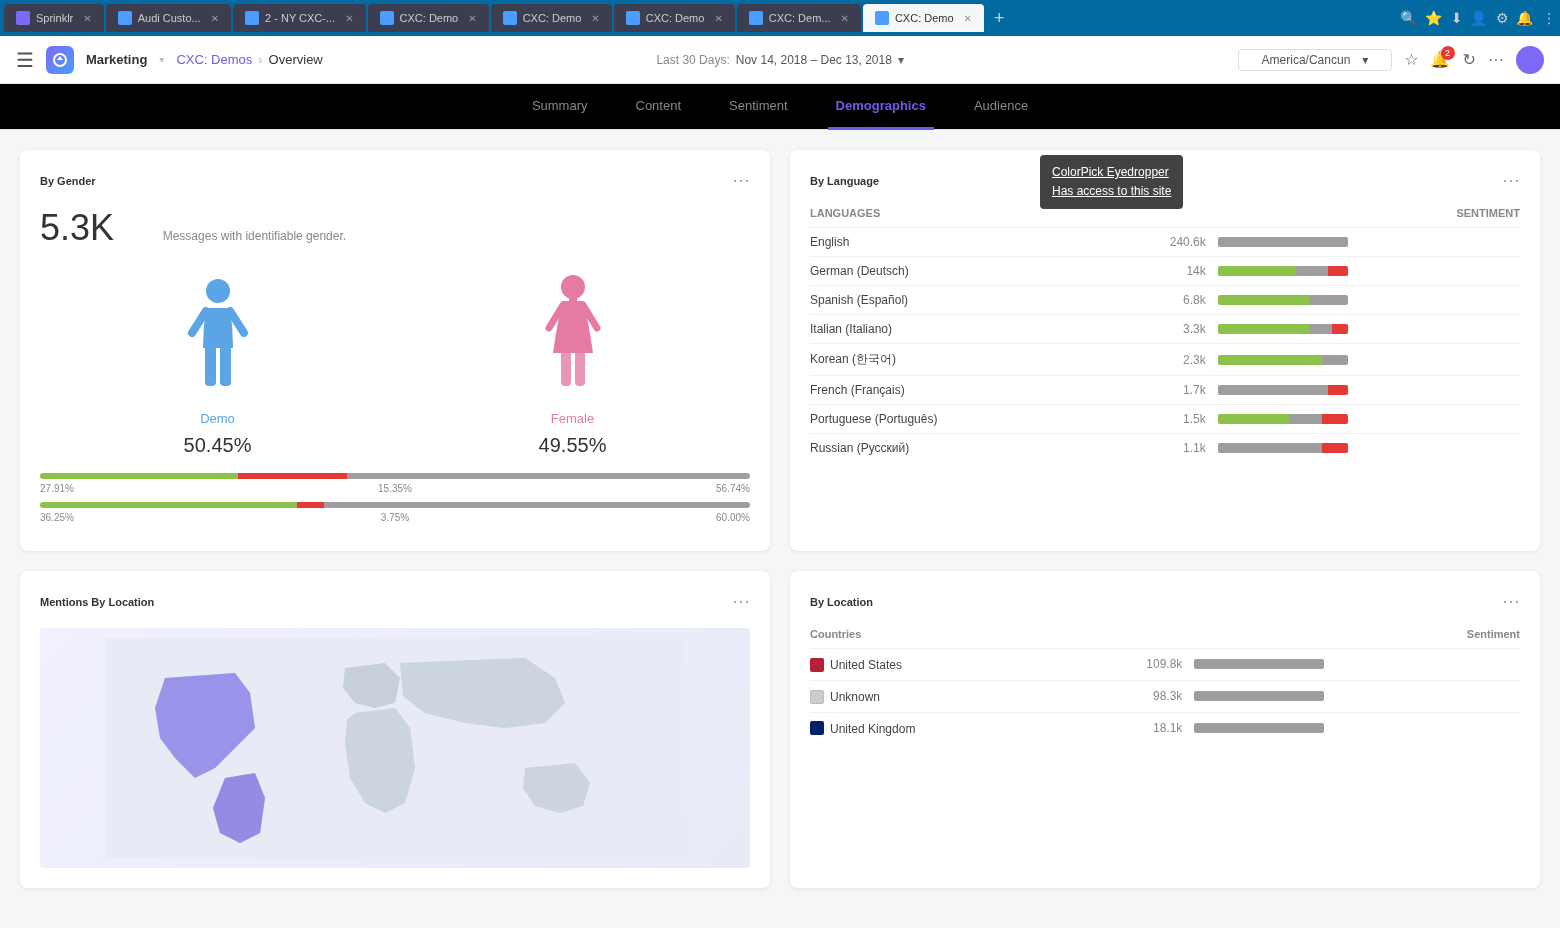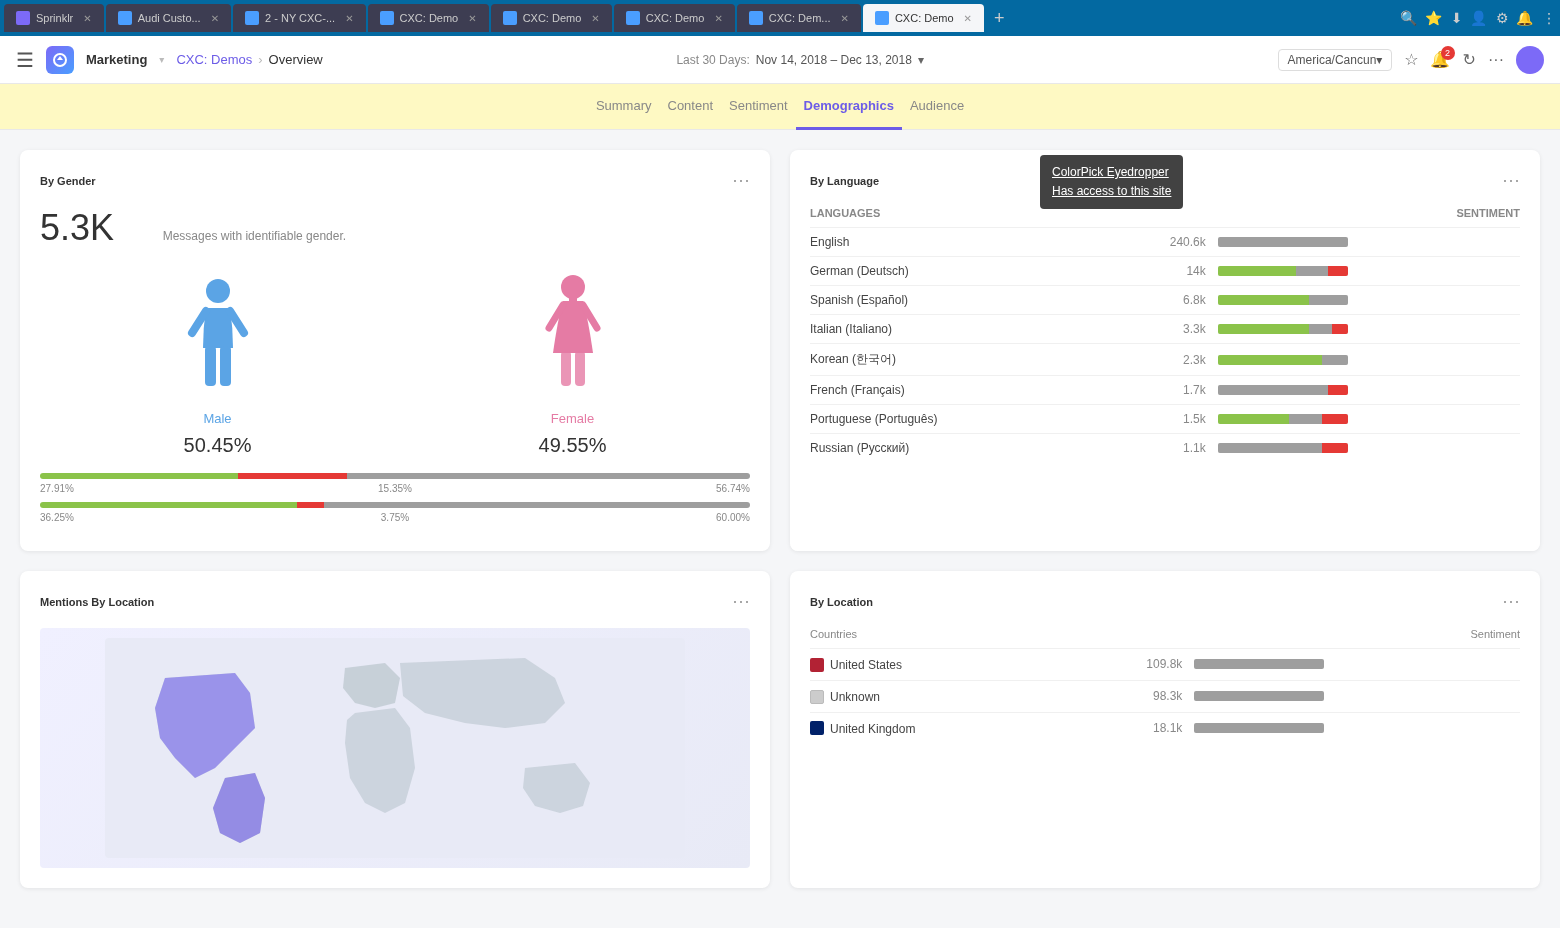--- a/index.html
+++ b/index.html
@@ -21,27 +21,27 @@
     .app-logo { width: 28px; height: 28px; background: linear-gradient(135deg, #7c6af7, #4a9eff); border-radius: 6px; display: flex; align-items: center; justify-content: center; color: #fff; font-size: 14px; font-weight: bold; }
     .app-name { font-weight: 600; color: #333; font-size: 13px; }
     .header-breadcrumb { display: flex; align-items: center; gap: 6px; font-size: 13px; color: #666; }
     .breadcrumb-sep { color: #bbb; }
     .breadcrumb-current { color: #333; font-weight: 500; }
     .header-center { flex: 1; display: flex; justify-content: center; align-items: center; }
     .date-range { display: flex; align-items: center; gap: 6px; font-size: 12px; color: #555; cursor: pointer; }
     .date-range-label { color: #888; }
     .date-range-arrow { color: #666; }
     .header-right { display: flex; align-items: center; gap: 12px; }
-    .timezone-selector { font-size: 12px; color: #555; cursor: pointer; display: flex; align-items: center; gap: 0; border: 1px solid #ddd; border-radius: 4px; padding: 3px 9px; text-align: right; }
+    .timezone-selector { font-size: 12px; color: #555; cursor: pointer; display: flex; align-items: center; gap: 12px; border: 1px solid #ddd; border-radius: 4px; padding: 3px 23px; text-align: right; }
     .header-icon { font-size: 16px; color: #666; cursor: pointer; position: relative; }
     .badge { position: absolute; top: -4px; right: -4px; background: #e53935; color: #fff; border-radius: 50%; width: 14px; height: 14px; font-size: 9px; display: flex; align-items: center; justify-content: center; }
     .avatar { width: 28px; height: 28px; background: #7c6af7; border-radius: 50%; cursor: pointer; }
 
     
-    .page-tabs { background: #fef9c3; border-bottom: 1px solid #e8e8e8; display: flex; justify-content: center; padding: 0 24px; }
+    .page-tabs { background: #000000; border-bottom: 1px solid #e8e8e8; display: flex; justify-content: center; gap: 32px; padding: 0 24px; }
     .page-tab { padding: 14px 8px; font-size: 13px; color: #888; cursor: pointer; border-bottom: 3px solid transparent; margin-bottom: -1px; }
     .page-tab.active { color: #6c5ce7; border-bottom-color: #6c5ce7; font-weight: 600; }
 
     
     .main-content { padding: 20px; display: grid; grid-template-columns: 1fr 1fr; gap: 20px; }
 
     
     .card { background: #fff; border-radius: 8px; box-shadow: 0 1px 4px rgba(0,0,0,0.08); padding: 20px; position: relative; }
     .card-header { display: flex; justify-content: space-between; align-items: center; margin-bottom: 16px; }
     .card-title { font-size: 11px; font-weight: 600; color: #333; }
@@ -73,21 +73,21 @@
     .lang-table td { padding: 7px 0; font-size: 12px; color: #444; border-top: 1px solid #f0f0f0; vertical-align: middle; }
     .lang-table td.count { text-align: right; color: #888; padding-right: 12px; margin-top: 15px; }
     .sent-bar-container { width: 130px; }
     .sent-bar-track { height: 10px; border-radius: 2px; display: flex; overflow: hidden; background: #e0e0e0; }
 
     
     .map-placeholder { width: 100%; height: 240px; background: linear-gradient(135deg, #f0f0ff, #e8eaf6); border-radius: 4px; position: relative; overflow: hidden; display: flex; align-items: center; justify-content: center; }
 
     
     .countries-table { width: 100%; border-collapse: collapse; }
-    .countries-table th { font-size: 11px; font-weight: 400; color: #888; padding: 0 0 8px 0; text-align: left; }
+    .countries-table th { font-size: 11px; font-weight: 700; color: #888; padding: 0 0 8px 0; text-align: left; }
     .countries-table th.right { text-align: right; }
     .countries-table td { padding: 8px 0; font-size: 12px; color: #444; border-top: 1px solid #f0f0f0; vertical-align: middle; }
     .countries-table td.count { text-align: right; padding-right: 12px; color: #888; }
     .flag-dot { width: 14px; height: 14px; border-radius: 2px; display: inline-block; margin-right: 6px; vertical-align: middle; }
     .flag-us { background: #b22234; }
     .flag-unknown { background: #ccc; border: 1px solid #bbb; }
     .flag-uk { background: #012169; }
     .country-name { vertical-align: middle; }
 
     
@@ -230,21 +230,21 @@
           <circle cx="40" cy="18" r="12" fill="#5ba4e5"></circle>
 
           <path d="M28 35 Q25 55 25 75 L55 75 Q55 55 52 35 Z" fill="#5ba4e5"></path>
 
           <rect x="27" y="73" width="11" height="40" rx="4" fill="#5ba4e5"></rect>
           <rect x="42" y="73" width="11" height="40" rx="4" fill="#5ba4e5"></rect>
 
           <path d="M28 38 L14 60" stroke="#5ba4e5" stroke-width="8" stroke-linecap="round"></path>
           <path d="M52 38 L66 60" stroke="#5ba4e5" stroke-width="8" stroke-linecap="round"></path>
         </svg>
-        <span class="figure-label male">Male</span>
+        <span class="figure-label male">Demo</span>
         <span class="figure-pct">50.45%</span>
       </div>
 
       <div class="gender-figure">
         <svg width="80" height="130" viewBox="0 0 80 130">
 
           <circle cx="40" cy="14" r="12" fill="#e57ba4"></circle>
 
           <path d="M30 28 Q25 45 20 80 L60 80 Q55 45 50 28 Z" fill="#e57ba4"></path>
 

